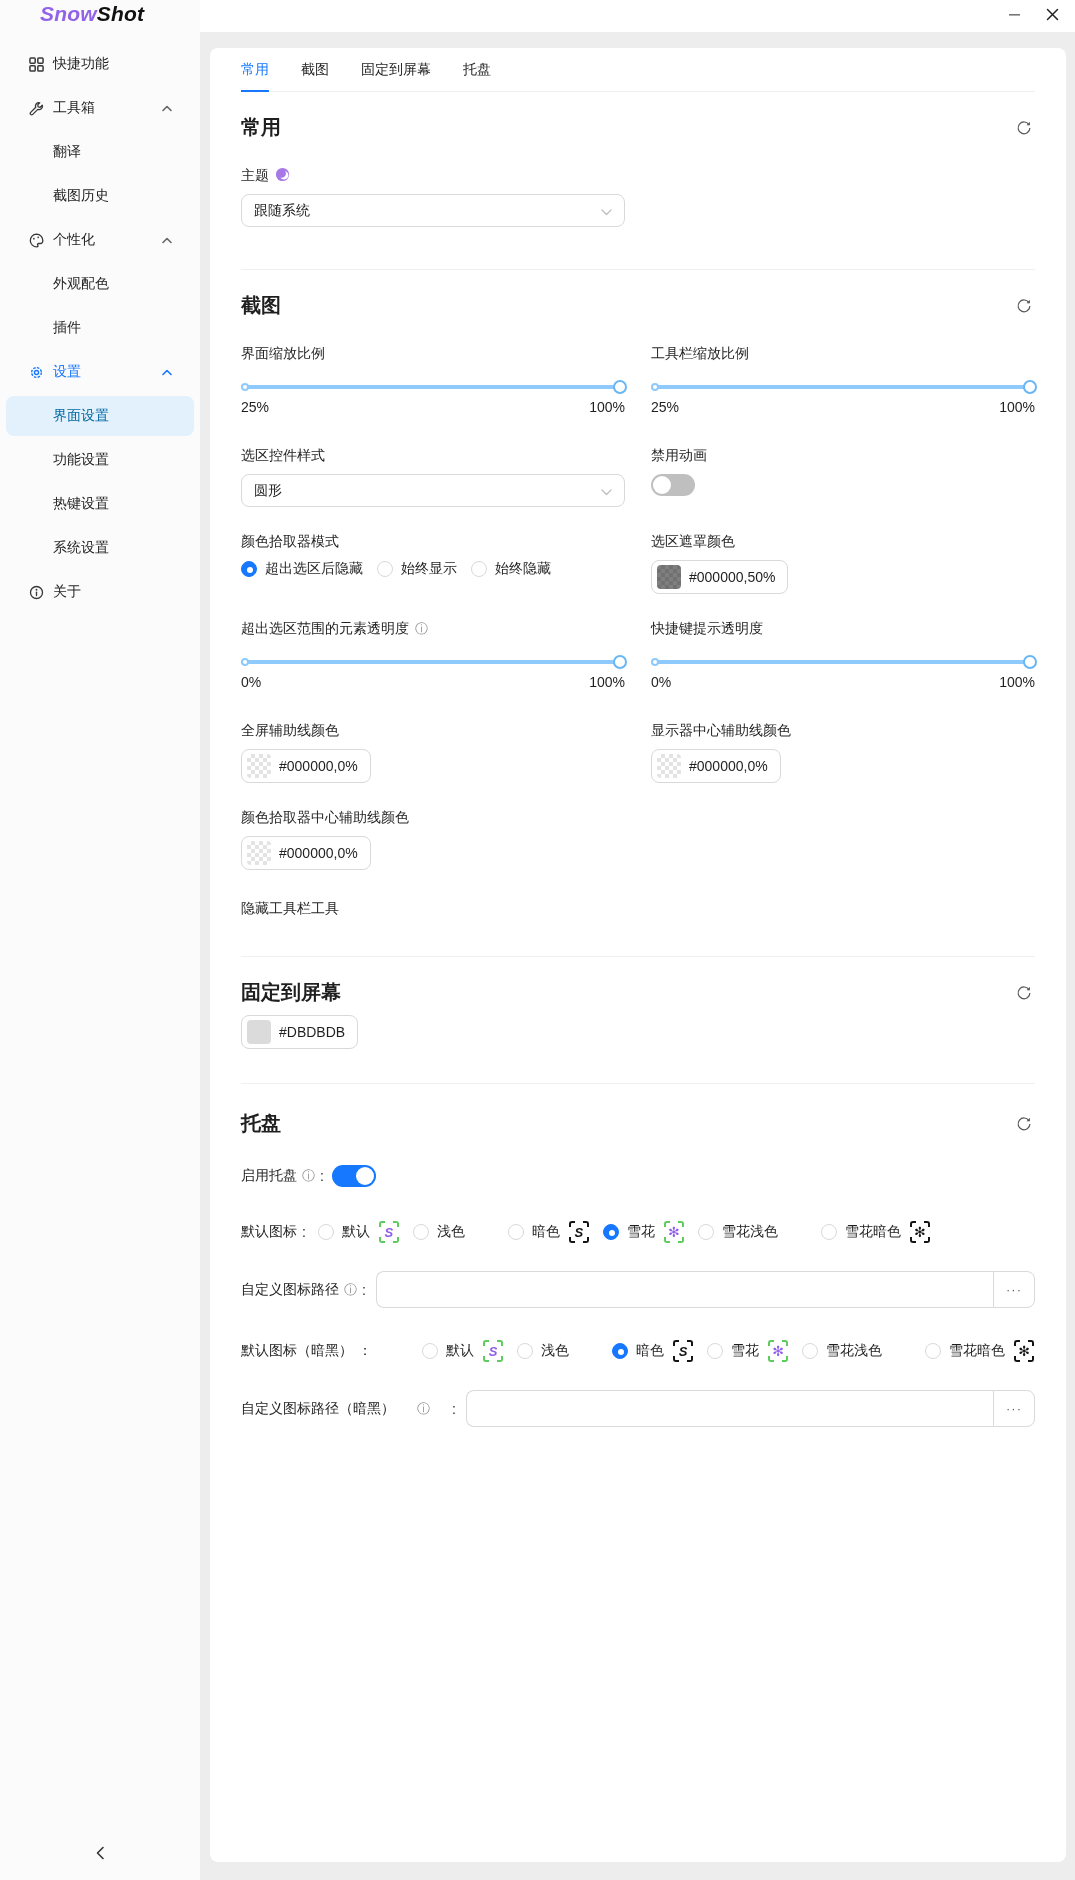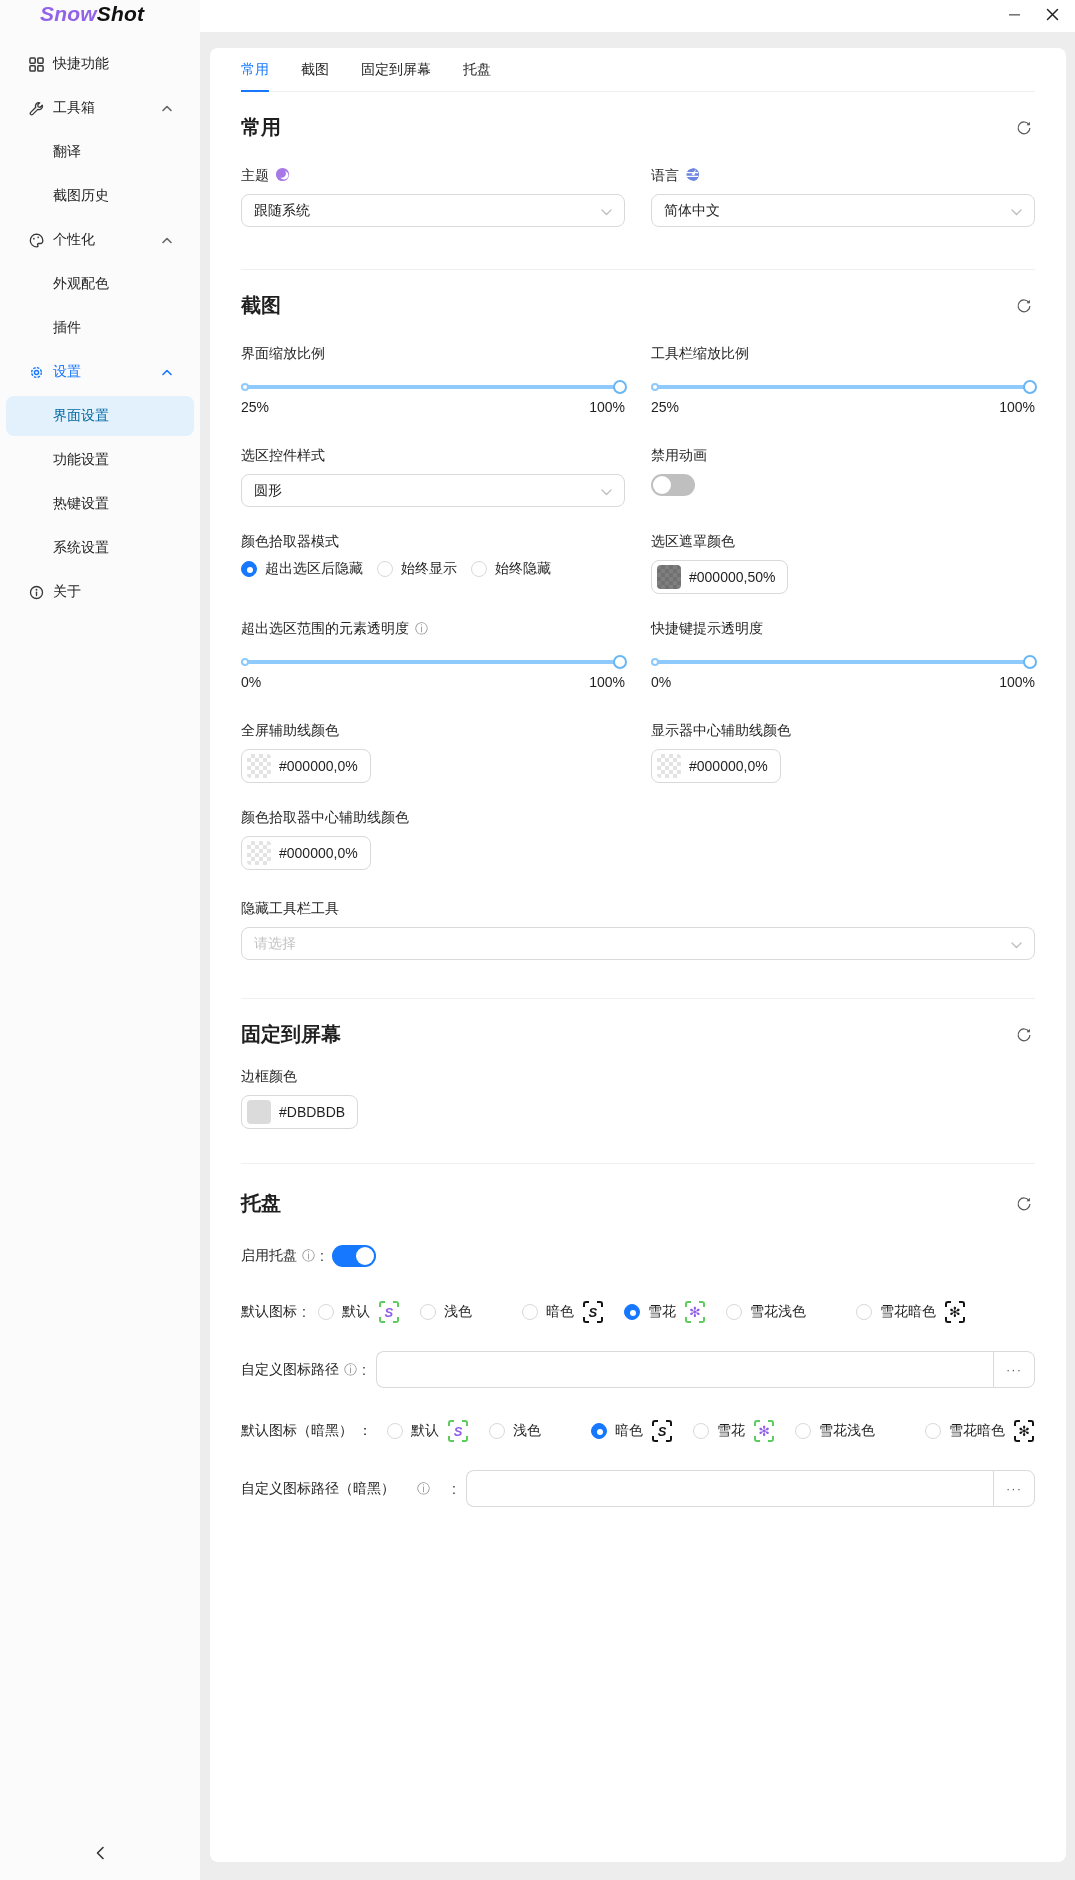--- a/index.html
+++ b/index.html
@@ -74,21 +74,21 @@
   
   .swatch-btn { display:inline-flex; align-items:center; gap:8px; height:34px; padding:4px 12px 4px 5px; border:1px solid #d9d9d9; border-radius:8px; background:#fff; cursor:pointer; }
   .swatch { width:24px; height:24px; border-radius:4px; position:relative; overflow:hidden; }
   .checker { background-image:conic-gradient(#e3e3e3 0 25%,#fff 0 50%,#e3e3e3 0 75%,#fff 0); background-size:8px 8px; }
   .swatch.half::after { content:""; position:absolute; inset:0; background:rgba(0,0,0,.5); }
   .swatch.solid-db { background:#DBDBDB; }
 
   
   .tray-row { display:flex; align-items:center; margin-top:30px; gap:8px; }
   .tray-row .rlabel { display:flex; align-items:center; gap:5px; white-space:nowrap; }
-  .icon-opts { display:flex; align-items:center; gap:20px; margin-left:4px; }
+  .icon-opts { display:flex; align-items:center; gap:13px; margin-left:4px; }
   .ticon { position:relative; width:22px; height:22px; display:inline-flex; align-items:center; justify-content:center; flex-shrink:0; }
   .ticon .cr { position:absolute; width:6px; height:6px; border:0 solid var(--bc); }
   .ticon .c1 { top:0; left:1px; border-top-width:2px; border-left-width:2px; border-top-left-radius:3px; }
   .ticon .c2 { top:0; right:1px; border-top-width:2px; border-right-width:2px; border-top-right-radius:3px; }
   .ticon .c3 { bottom:0; left:1px; border-bottom-width:2px; border-left-width:2px; border-bottom-left-radius:3px; }
   .ticon .c4 { bottom:0; right:1px; border-bottom-width:2px; border-right-width:2px; border-bottom-right-radius:3px; }
   .ticon .g { font-size:13px; font-weight:700; font-style:italic; color:var(--gc); line-height:1; }
   .ticon .g.snow { font-style:normal; font-size:14px; }
   .v-default { --bc:#5ecb5e; --gc:#8f5fe8; }
   .v-light { --bc:#ffffff; --gc:#ffffff; }
@@ -279,40 +279,20 @@
           </div>
           <div class="f-control select">
             <span class="sel-value">跟随系统</span>
             <span>
               <svg width="11" height="7" viewBox="0 0 11 7">
                   <path d="M1 1 5.5 5.5 10 1" fill="none" stroke="#bfbfbf" stroke-width="1.4" stroke-linecap="round"></path>
                 </svg>
             </span>
           </div>
         </div>
-        <div>
-          <div class="f-label">
-            <span>语言</span>
-            <span>
-              <svg width="15" height="15" viewBox="0 0 16 16">
-                  <circle cx="8" cy="8" r="7" fill="#6e86e0"></circle>
-                  <path d="M8 1a7 7 0 0 0 0 14M2 6h12M2 10h12" stroke="#fff" stroke-width="1.1" fill="none"></path>
-                  <path d="M11.5 2.5 7 8l3 1z" fill="#fff"></path>
-                </svg>
-            </span>
-          </div>
-          <div class="f-control select">
-            <span class="sel-value">简体中文</span>
-            <span>
-              <svg width="11" height="7" viewBox="0 0 11 7">
-                  <path d="M1 1 5.5 5.5 10 1" fill="none" stroke="#bfbfbf" stroke-width="1.4" stroke-linecap="round"></path>
-                </svg>
-            </span>
-          </div>
-        </div>
       </div>
 
       <hr class="divider">
 
       <div class="sec-head">
         <span class="sec-title">截图</span>
         <span class="sync-btn">
           <svg width="16" height="16" viewBox="0 0 16 16">
               <path d="M13.1 4.9A5.9 5.9 0 1 0 13.9 8" fill="none" stroke="#555" stroke-width="1.2"></path>
               <path d="M13.9 1.8 13.9 5.2 10.6 5.2z" fill="#555"></path>
@@ -474,46 +454,35 @@
             <span class="swatch checker"></span>
             <span>#000000,0%</span>
           </span>
         </div>
       </div>
 
       <div>
         <div class="f-label" style="margin-top:30px;">
             <span>隐藏工具栏工具</span>
           </div>
-        <div class="f-control select">
-          <span class="sel-value placeholder">请选择</span>
-          <span>
-            <svg width="11" height="7" viewBox="0 0 11 7">
-                <path d="M1 1 5.5 5.5 10 1" fill="none" stroke="#bfbfbf" stroke-width="1.4" stroke-linecap="round"></path>
-              </svg>
-          </span>
-        </div>
       </div>
 
       <hr class="divider" style="margin-top:38px;">
 
       <div class="sec-head">
         <span class="sec-title">固定到屏幕</span>
         <span class="sync-btn">
           <svg width="16" height="16" viewBox="0 0 16 16">
               <path d="M13.1 4.9A5.9 5.9 0 1 0 13.9 8" fill="none" stroke="#555" stroke-width="1.2"></path>
               <path d="M13.9 1.8 13.9 5.2 10.6 5.2z" fill="#555"></path>
             </svg>
         </span>
       </div>
 
       <div>
-        <div class="f-label" style="margin-top:20px;">
-            <span>边框颜色</span>
-          </div>
         <div class="f-control">
           <span class="swatch-btn">
             <span class="swatch solid-db"></span>
             <span>#DBDBDB</span>
           </span>
         </div>
       </div>
 
       <hr class="divider" style="margin-top:34px;">
 

